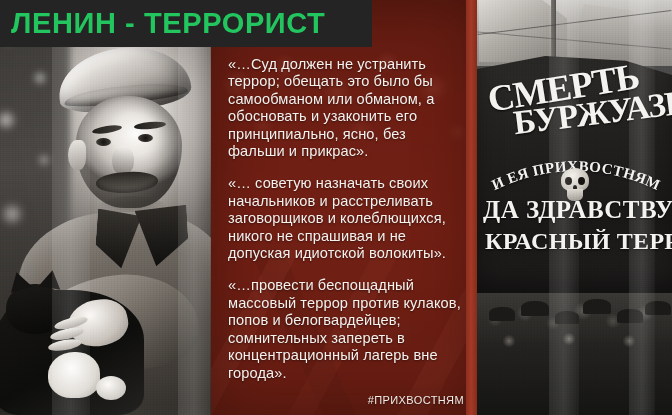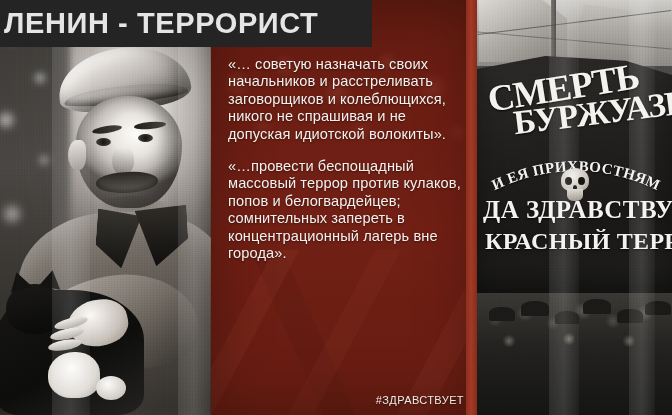--- a/index.html
+++ b/index.html
@@ -396,25 +396,25 @@
   }
 
   
   .title-bar {
     position:absolute; left:0; top:0;
     width:372px; height:47px;
     background:#242424;
     display:flex; align-items:center;
   }
   .title-text {
-    color:#e5e5e5;
+    color:#22c55e;
     font-size:29px;
     font-weight:bold;
     letter-spacing:.6px;
-    padding-left:4px;
+    padding-left:11px;
     white-space:nowrap;
   }
 </style>
 </head>
 <body>
 
 <div id="poster">
 
   <div class="panel-photo">
     <div class="photo-base"></div>
@@ -450,25 +450,26 @@
   </div>
 
   <div class="panel-quotes">
     <div class="quotes-photo"></div>
     <div class="quotes-diag"></div>
     <div class="quotes-wash"></div>
     <div class="quotes-tint"></div>
     <div class="quotes-vign"></div>
 
     <div class="quotes-body">
+      <p class="quote-p">«…Суд должен не устранить террор; обещать это было бы самообманом или обманом, а обосновать и узаконить его принципиально, ясно, без фальши и прикрас».</p>
       <p class="quote-p">«… советую назначать своих начальников и расстреливать заговорщиков и колеблющихся, никого не спрашивая и не допуская идиотской волокиты».</p>
       <p class="quote-p">«…провести беспощадный массовый террор против кулаков, попов и белогвардейцев; сомнительных запереть в концентрационный лагерь вне города».</p>
     </div>
 
-    <div class="hashtag">#ЗДРАВСТВУЕТ</div>
+    <div class="hashtag">#ПРИХВОСТНЯМ</div>
   </div>
 
   <div class="red-sliver"></div>
 
   <div class="panel-banner">
     <div class="banner-sky"></div>
     <div class="banner-bldg"></div>
     <div class="banner-bldg2"></div>
     <div class="banner-pole"></div>
     <div class="banner-wire"></div>

